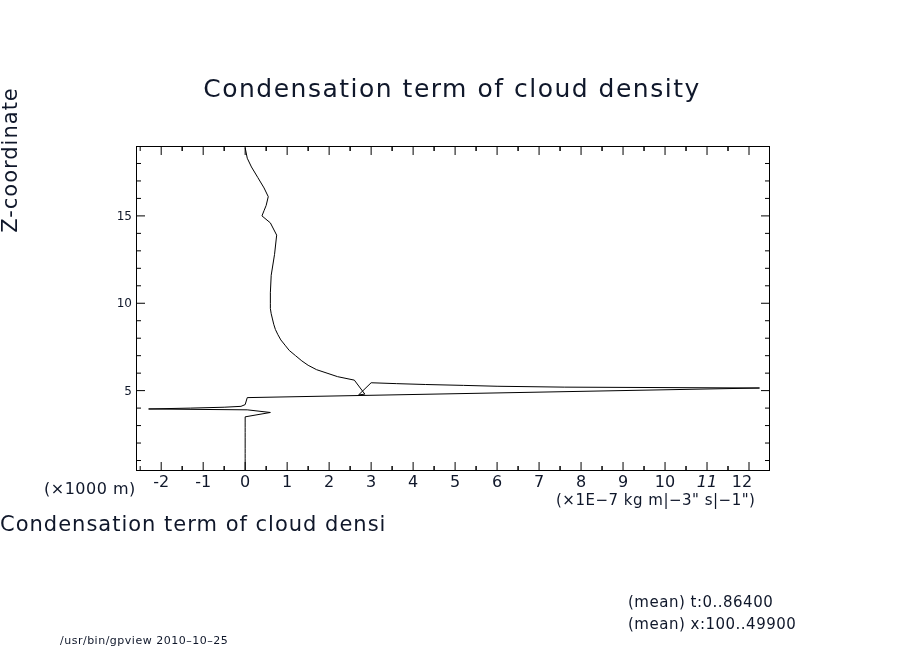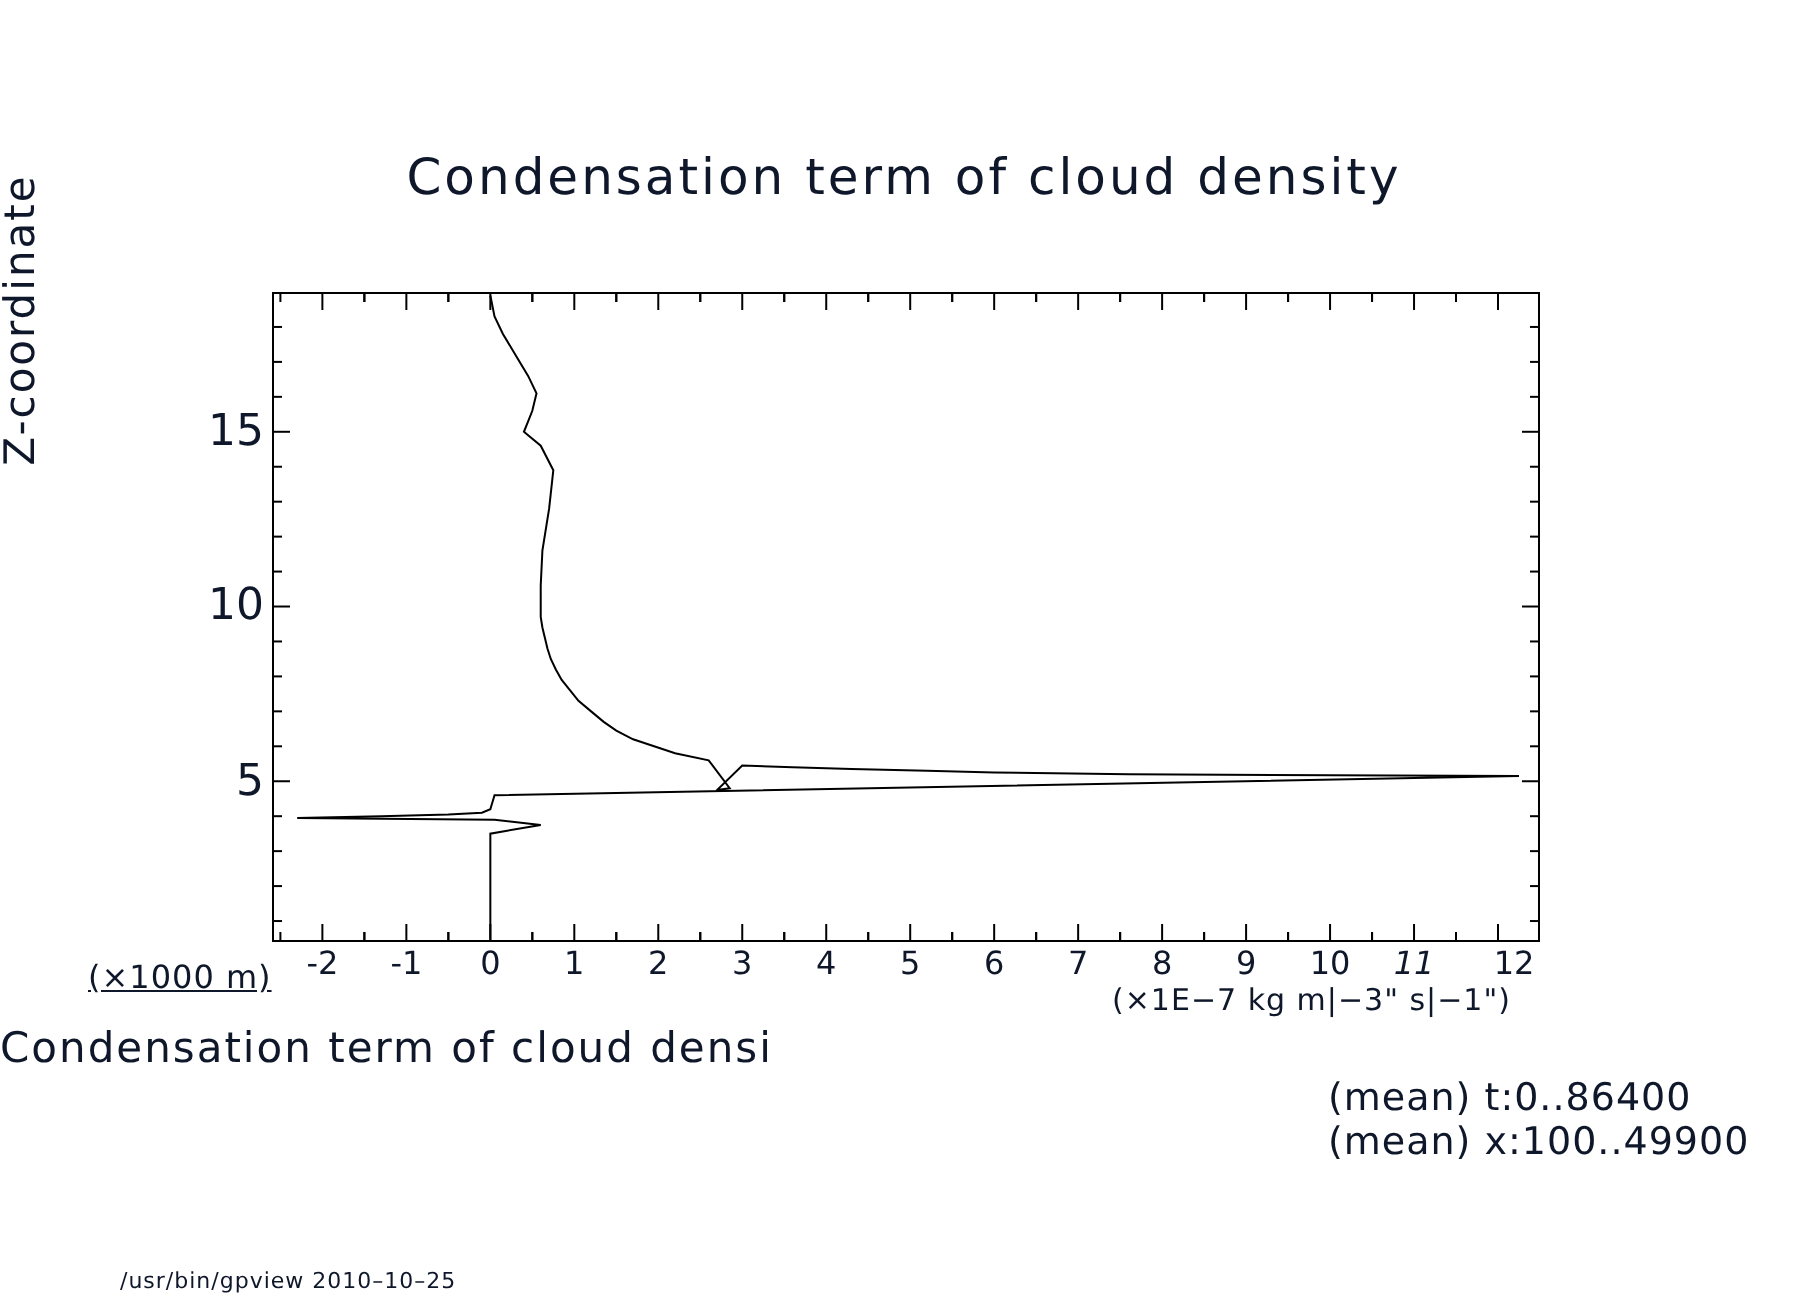--- a/index.html
+++ b/index.html
@@ -74,49 +74,47 @@
     position: absolute;
     left: 88px;
     top: 146px;
     width: 44px;
     height: 325px;
   }
   .ytick-labels span {
     position: absolute;
     right: 0;
     transform: translateY(-50%);
-    font-size: 22px;
+    font-size: 12px;
     white-space: nowrap;
   }
   .unit-y {
     position: absolute;
     left: 44px;
     top: 479px;
     font-size: 16px;
     letter-spacing: 0.5px;
     white-space: nowrap;
-    text-decoration: underline;
   }
   .unit-x {
     position: absolute;
     left: 556px;
     top: 491px;
     font-size: 15px;
     letter-spacing: 0.5px;
     white-space: nowrap;
   }
   .notes {
     position: absolute;
     left: 628px;
-    top: 538px;
-    font-size: 19px;
+    top: 591px;
+    font-size: 15px;
     line-height: 22px;
     letter-spacing: 0.5px;
     white-space: nowrap;
-    margin-left: 36px;
   }
   .footer-left {
     position: absolute;
     left: 24px;
     top: 634px;
     font-size: 11px;
     letter-spacing: 0.5px;
     white-space: nowrap;
     margin-left: 36px;
   }
@@ -292,21 +290,21 @@
       <span style="left: 193.139px;">2</span>
       <span style="left: 235.126px;">3</span>
       <span style="left: 277.113px;">4</span>
       <span style="left: 319.099px;">5</span>
       <span style="left: 361.086px;">6</span>
       <span style="left: 403.073px;">7</span>
       <span style="left: 445.06px;">8</span>
       <span style="left: 487.046px;">9</span>
       <span style="left: 529.033px;">10</span>
       <span style="left: 571.02px; font-style: italic;">11</span>
-      <span style="left: 621px;">12</span>
+      <span style="left: 606px;">12</span>
     </div>
   <div class="ytick-labels" id="ytick-labels">
       <span style="top: 244.624px;">5</span>
       <span style="top: 157.258px;">10</span>
       <span style="top: 69.8925px;">15</span>
     </div>
 
   <div class="unit-y">(×1000 m)</div>
   <div class="unit-x">(×1E−7 kg m|−3" s|−1")</div>
 

